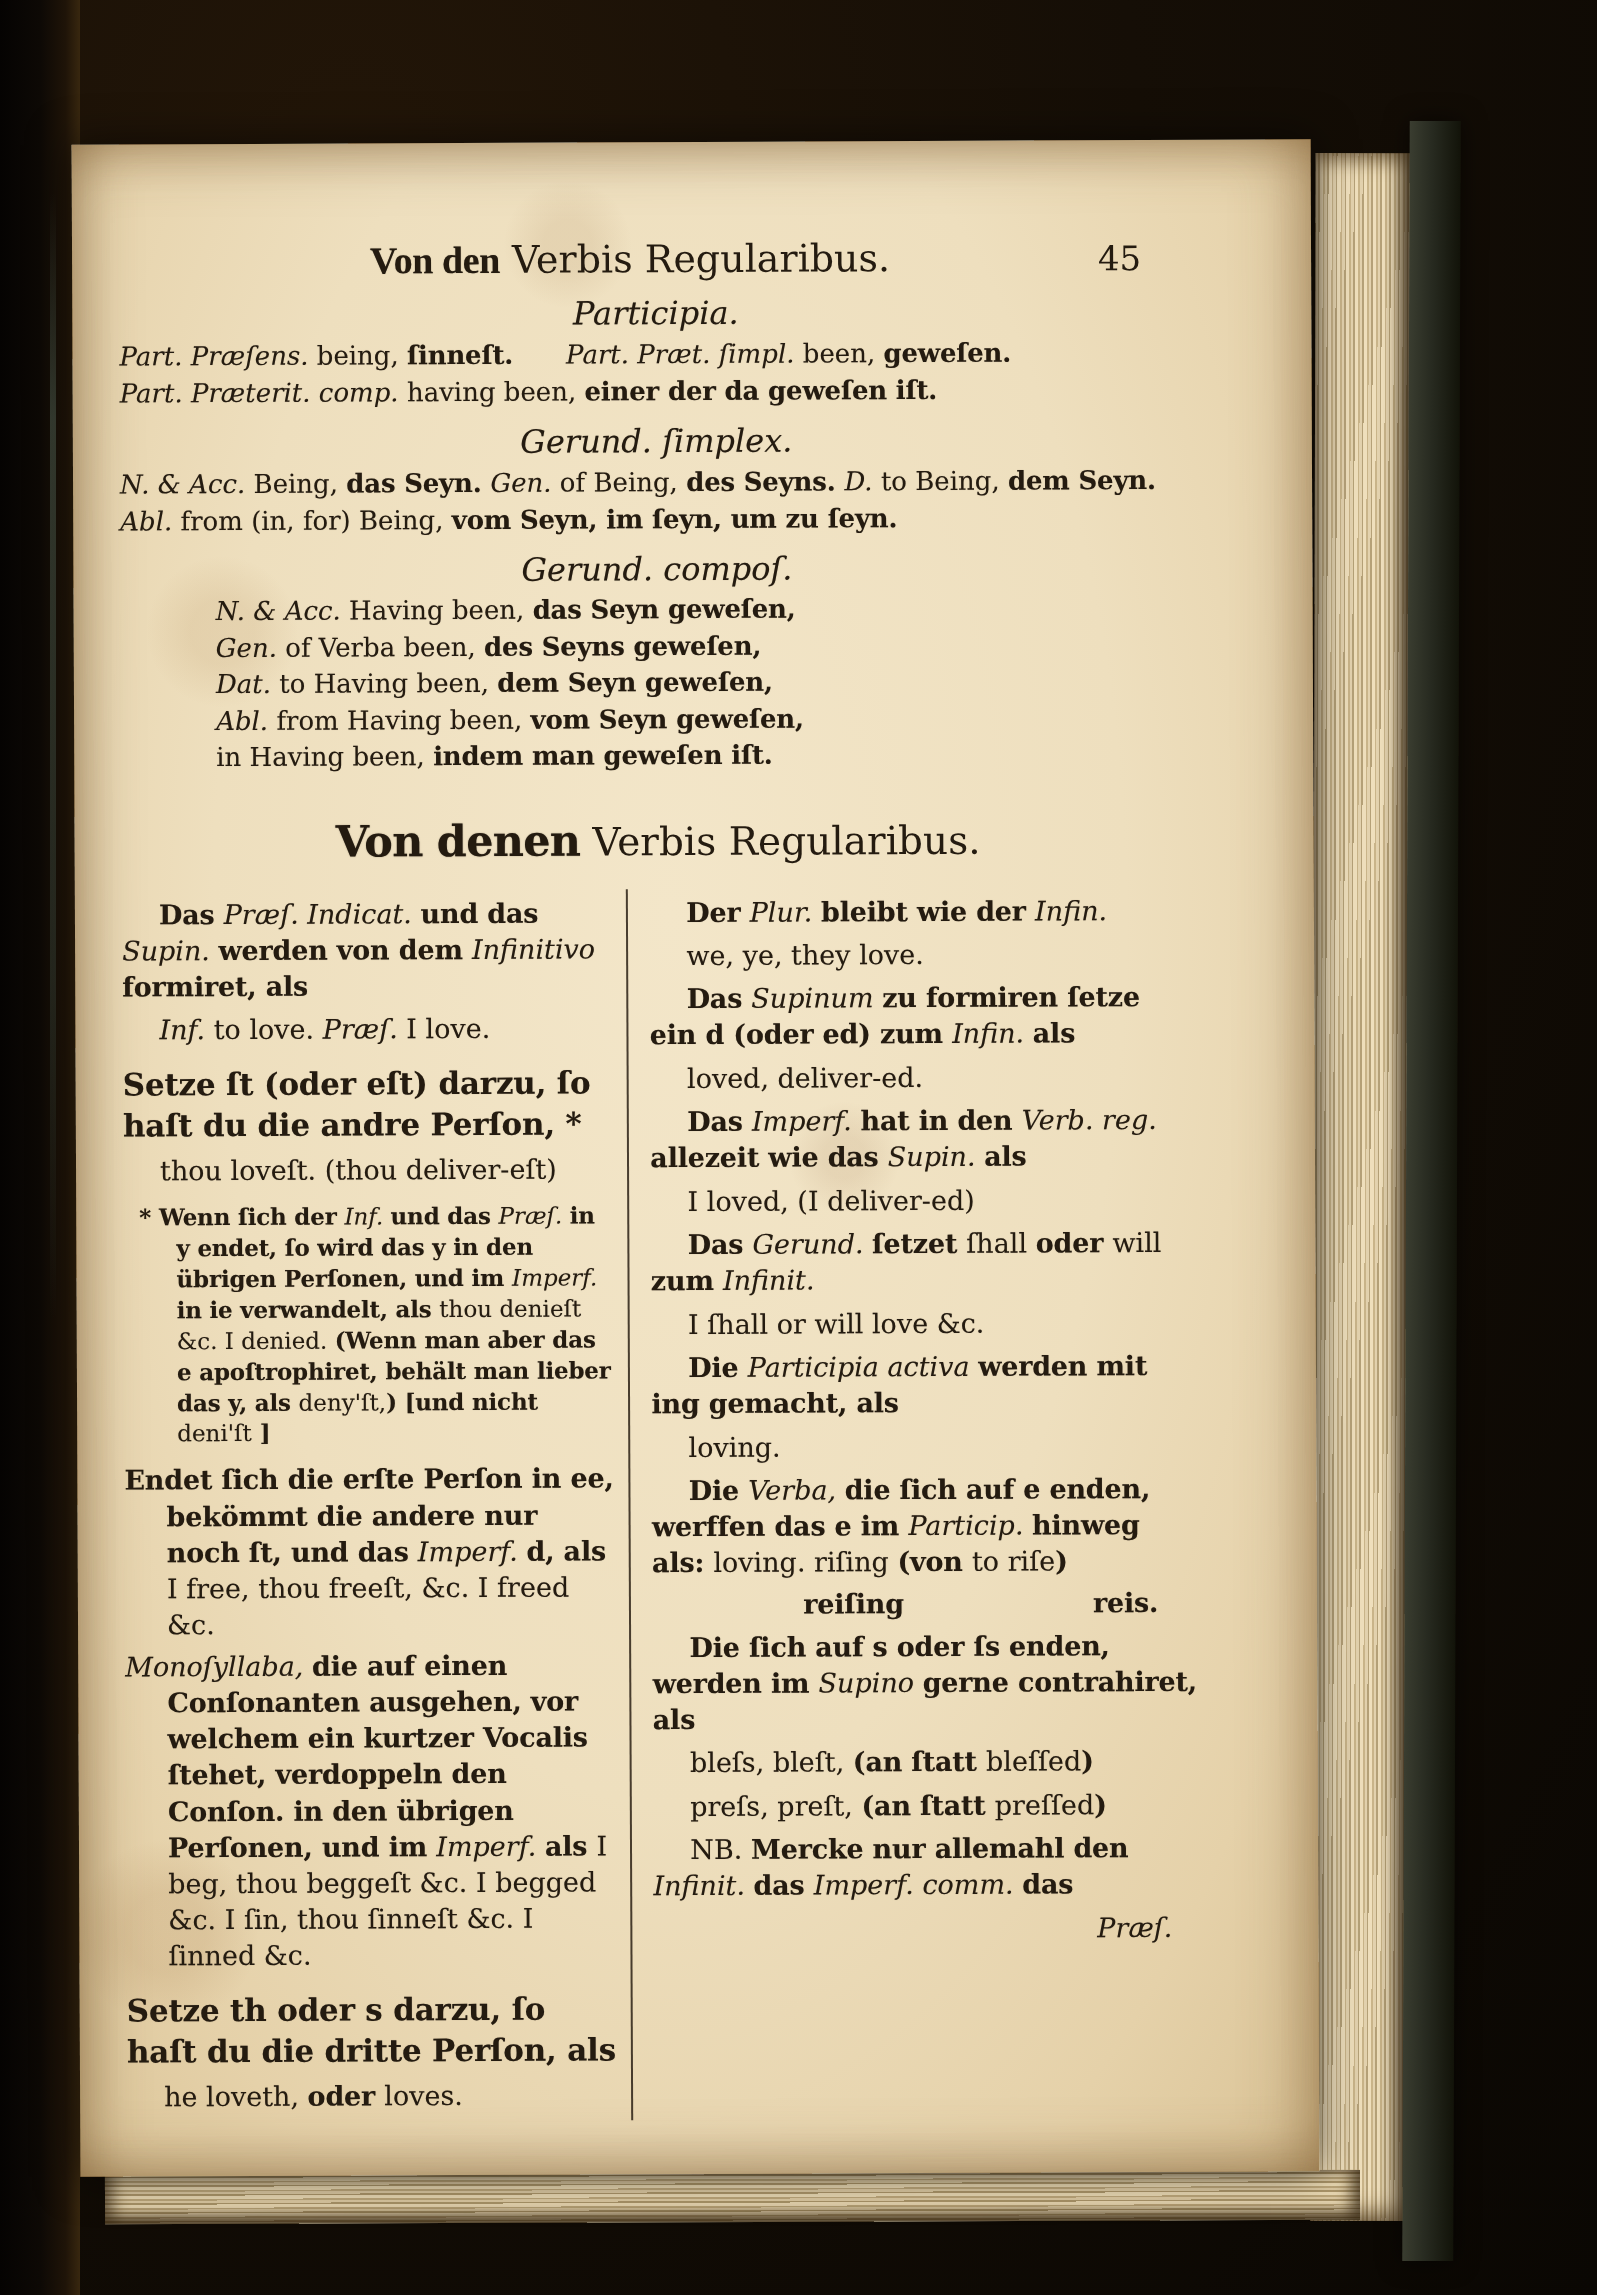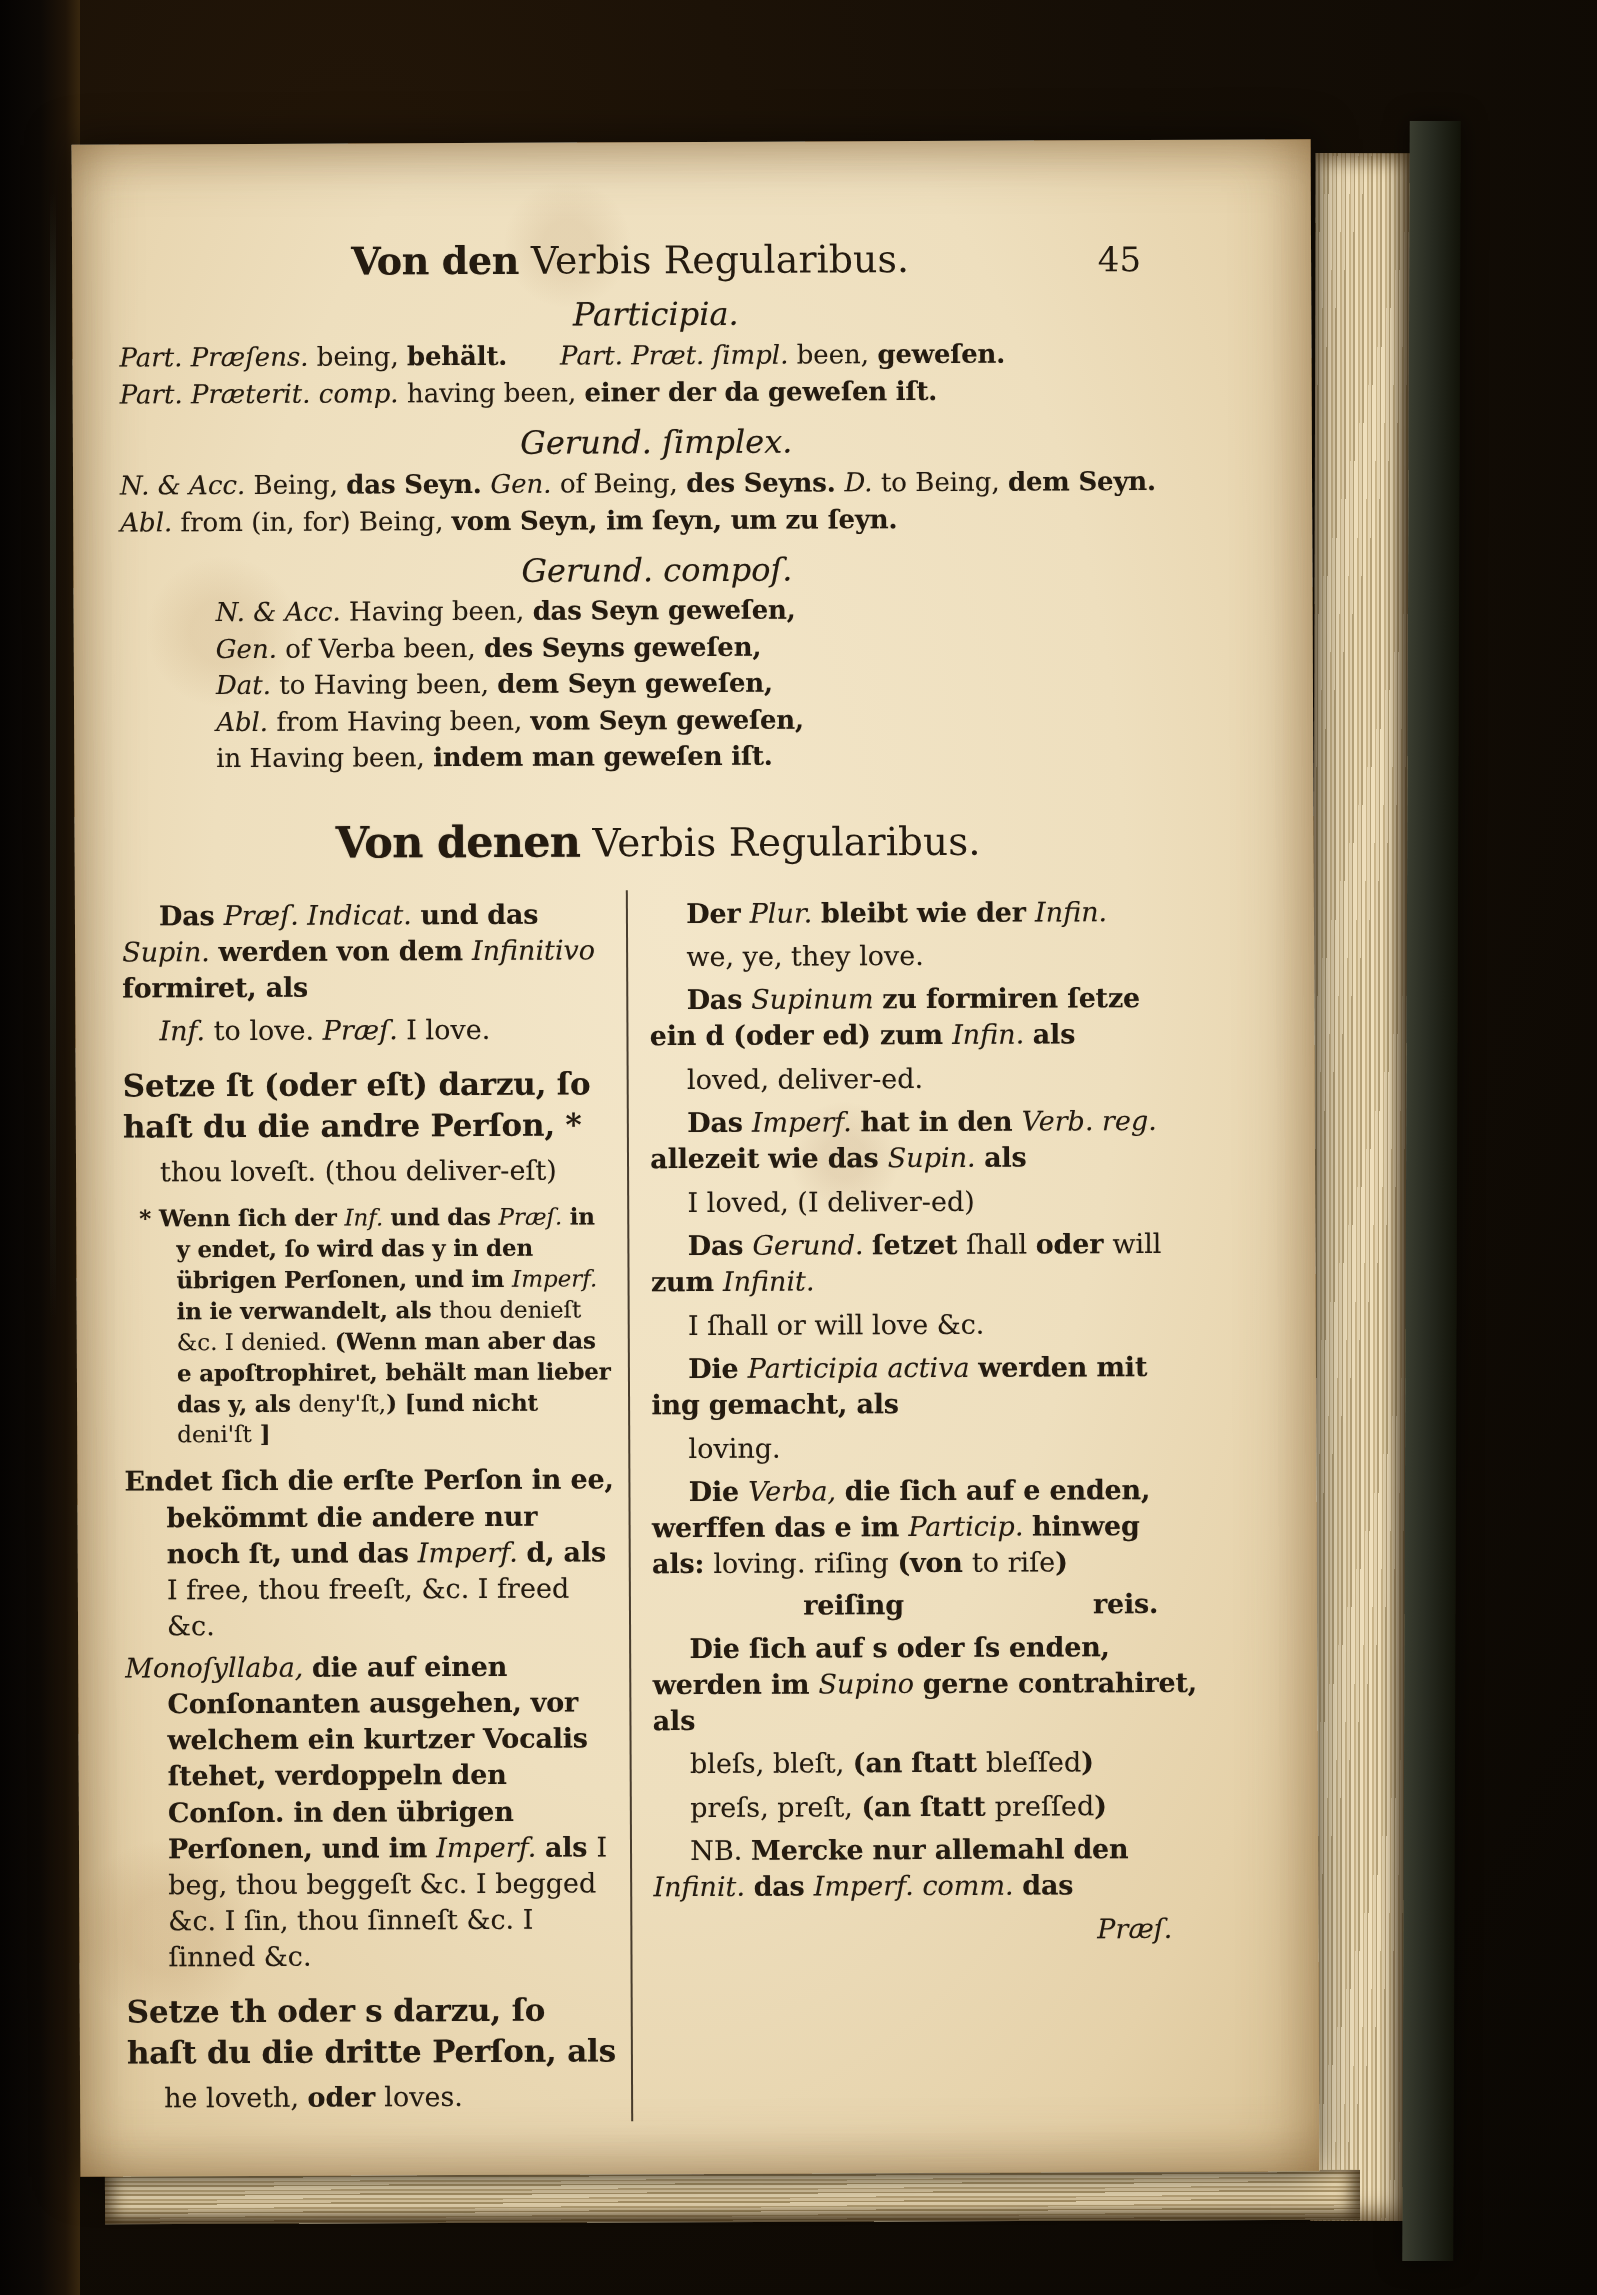--- a/index.html
+++ b/index.html
@@ -61,21 +61,21 @@
   .seg{text-shadow:0 0 0.8px rgba(36,27,16,.35);}
   .seg-de{font-weight:700;letter-spacing:-0.2px;}
   .seg-en{font-weight:400;}
   .seg-la{font-style:italic;font-weight:400;}
   .seg-gap{display:inline-block;width:53px;}
   .seg-gap2{display:inline-block;width:189px;}
   
   .page-header{display:flex;align-items:baseline;margin:0 0 8px 0;}
   .page-header .sp{flex:1;}
   .running-title{font-size:38px;white-space:nowrap;}
-  .running-title .fraktur{font-weight:700;letter-spacing:-0.4px;text-shadow:0 0 0.8px rgba(36,27,16,.5);}
+  .running-title .fraktur{font-weight:700;letter-spacing:-0.4px;text-shadow:0 0 0.8px rgba(36,27,16,.5);font-family:Liberation Serif, serif;}
   .running-title .roman{font-weight:400;}
   .page-number{flex:1;text-align:right;font-size:34px;padding-right:51px;}
   
   .sec-heading{text-align:center;font-style:italic;font-size:32px;margin:13px 0 4.8px 0;text-shadow:0 0 0.8px rgba(36,27,16,.4);}
   .sec-lines{font-size:26px;}
   .sec-lines .para{margin:2.4px 0;}
   .compos-indent{margin-left:95px;}
   .compos-indent .para{margin:1.6px 0;}
   .main-heading{text-align:center;margin:42px 0 24px 0;font-size:39px;white-space:nowrap;}
   .main-heading .fraktur{font-weight:700;font-size:43px;letter-spacing:-0.8px;text-shadow:0 0 1.2px rgba(36,27,16,.55);}
@@ -104,21 +104,21 @@
 <div class="book-page">
 
   <div class="page-header">
     <div class="sp"></div>
     <div class="running-title"><span class="fraktur">Von den</span><span class="roman"> Verbis Regularibus.</span></div>
     <div class="page-number">45</div>
   </div>
 
   <div class="sec-heading">Participia.</div>
   <div class="sec-lines">
-      <div class="para "><span class="seg seg-la">Part. Præſens. </span><span class="seg seg-en">being, </span><span class="seg seg-de">behält.</span><span class="seg seg-gap"></span><span class="seg seg-la">Part. Præt. ſimpl. </span><span class="seg seg-en">been, </span><span class="seg seg-de">geweſen.</span></div>
+      <div class="para "><span class="seg seg-la">Part. Præſens. </span><span class="seg seg-en">being, </span><span class="seg seg-de">ſinneſt.</span><span class="seg seg-gap"></span><span class="seg seg-la">Part. Præt. ſimpl. </span><span class="seg seg-en">been, </span><span class="seg seg-de">geweſen.</span></div>
       <div class="para "><span class="seg seg-la">Part. Præterit. comp. </span><span class="seg seg-en">having been, </span><span class="seg seg-de">einer der da geweſen iſt.</span></div>
     </div>
 
   <div class="sec-heading">Gerund. ſimplex.</div>
   <div class="sec-lines">
       <div class="para "><span class="seg seg-la">N. &amp; Acc. </span><span class="seg seg-en">Being, </span><span class="seg seg-de">das Seyn. </span><span class="seg seg-la">Gen. </span><span class="seg seg-en">of Being, </span><span class="seg seg-de">des Seyns. </span><span class="seg seg-la">D. </span><span class="seg seg-en">to Being, </span><span class="seg seg-de">dem Seyn.</span></div>
       <div class="para "><span class="seg seg-la">Abl. </span><span class="seg seg-en">from (in, for) Being, </span><span class="seg seg-de">vom Seyn,  im ſeyn,  um zu ſeyn.</span></div>
     </div>
 
   <div class="sec-heading">Gerund. compoſ.</div>

